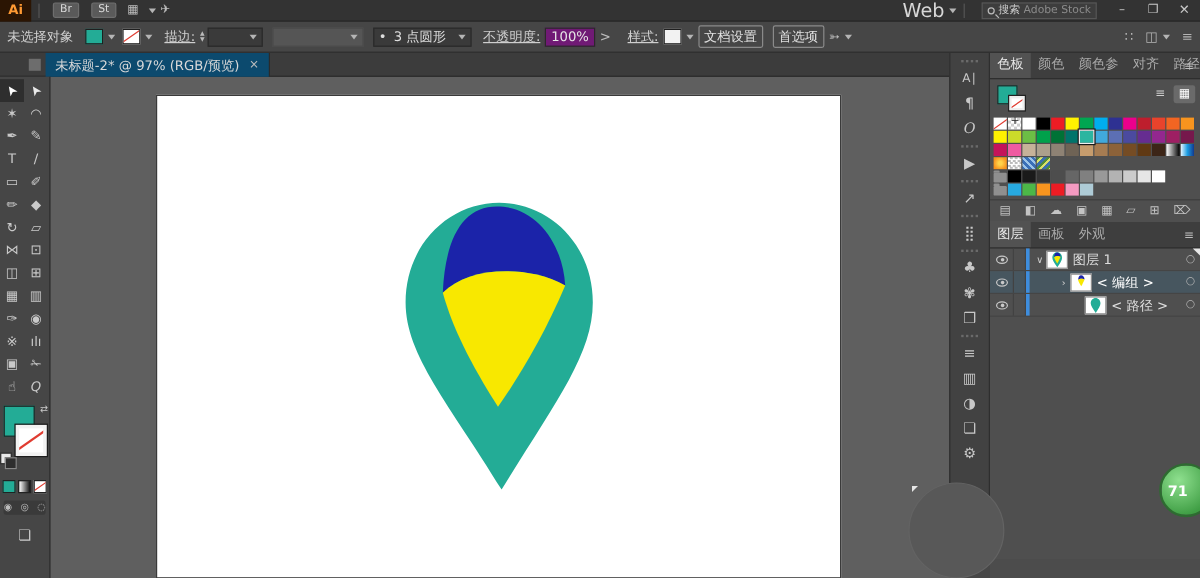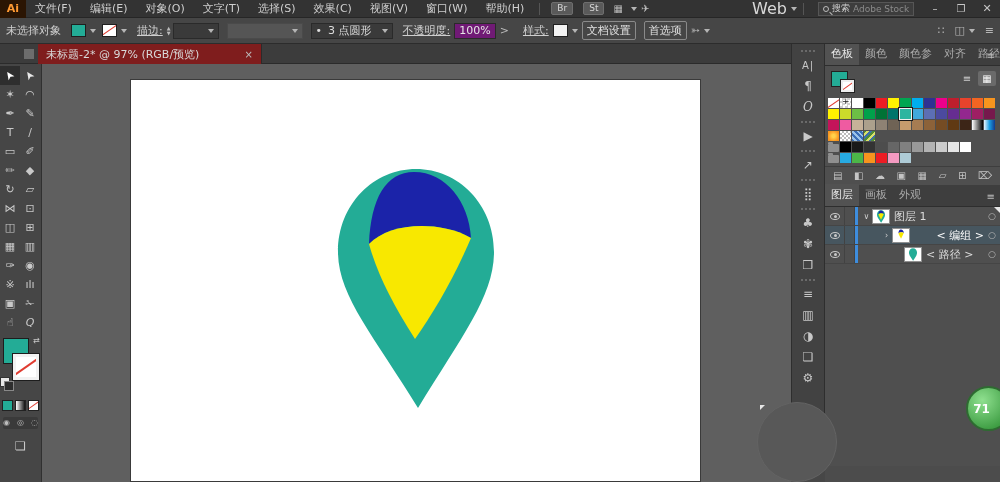--- a/index.html
+++ b/index.html
@@ -45,22 +45,22 @@
   .dd.disabled{background:#555;border-color:#4a4a4a;}
   .opt-btn{border:1px solid #8a8a8a;border-radius:2px;padding:1px 4px;margin:0 4px;color:#e0e0e0;white-space:nowrap;}
   #opt-right{margin-left:auto;display:flex;align-items:center;margin-right:6px;gap:10px;color:#b5b5b5;}
   .val-box{background:#701a75;border:1px solid #2a2a2a;height:16px;min-width:40px;
     display:inline-flex;align-items:center;padding:0 4px;color:#e6e6e6;}
 
   
   #tabrow{position:absolute;left:0;top:44px;width:791px;height:20px;background:#3c3c3c;
     border-bottom:1px solid #2b2b2b;z-index:10;}
   #tab-stub{position:absolute;left:24px;top:5px;width:10px;height:10px;background:#6d6d6d;}
-  #doc-tab{position:absolute;left:38px;top:0;height:20px;background:#7f1d1d;color:#d9d9d9;
-    font-size:11px;display:flex;align-items:center;padding:0 8px;border-right:1px solid #2b2b2b;gap:37px;}
+  #doc-tab{position:absolute;left:38px;top:0;height:20px;background:#0c4a6e;color:#d9d9d9;
+    font-size:11px;display:flex;align-items:center;padding:0 8px;border-right:1px solid #2b2b2b;}
   #doc-tab .close{margin-left:8px;color:#bdbdbd;font-size:10px;}
 
   
   #toolbar{position:absolute;left:0;top:64px;width:42px;height:418px;background:#464646;
     border-right:1px solid #303030;z-index:10;}
   #tools-grid{display:grid;grid-template-columns:20px 20px;grid-auto-rows:19px;padding-top:2px;}
   .tool{display:flex;align-items:center;justify-content:center;color:#c9c9c9;font-size:11px;}
   .tool.active{background:#2e2e2e;color:#fff;}
   .tool .g{display:inline-block;}
   .tool[data-name="selection-tool"] .g{transform:rotate(-125deg);}
@@ -136,51 +136,40 @@
   .lrow.selected{background:#47565f;}
   .l-eye{width:20px;display:flex;justify-content:center;align-items:center;border-right:1px solid #424242;align-self:stretch;}
   .eye{width:10px;height:7px;border:1px solid #c9c9c9;border-radius:50%;position:relative;}
   .eye:after{content:"";position:absolute;left:3px;top:1.5px;width:3px;height:3px;border-radius:50%;background:#c9c9c9;}
   .l-lock{width:10px;border-right:1px solid #424242;align-self:stretch;}
   .l-bar{width:3px;align-self:stretch;background:#3e8ddd;margin-right:3px;}
   .l-exp{width:11px;color:#cfcfcf;font-size:8px;text-align:center;}
   .l-thumb{width:18px;height:15px;background:#fff;border:1px solid #909090;flex:none;margin-right:4px;}
   .l-thumb svg{display:block;width:100%;height:100%;}
   .l-label{flex:1;font-size:11px;color:#dddddd;white-space:nowrap;overflow:hidden;}
-  .lrow.selected .l-label{color:#ffffff;text-align:right;}
+  .lrow.selected .l-label{color:#ffffff;}
   .l-target{width:16px;color:#b5b5b5;font-size:9px;text-align:center;}
   .l-corner{position:absolute;right:0;top:0;width:0;height:0;
     border-left:6px solid transparent;border-top:6px solid #e8e8e8;}
 
   
   #gray-circle{position:absolute;left:757px;top:402px;width:80px;height:80px;border-radius:50%;
     background:#585858;border:1px solid #636363;z-index:40;}
   #gray-circle:before{content:"";position:absolute;left:2px;top:2px;width:5px;height:5px;background:#e6e6e6;
     clip-path:polygon(0 0,100% 0,0 100%);}
   #badge-71{position:absolute;left:966px;top:386px;width:45px;height:45px;border-radius:50%;
     background:radial-gradient(circle at 35% 30%,#8fe08f,#3f9e44 75%);
     border:2px solid #2e6b31;color:#ffffff;font-size:12px;font-weight:bold;
     display:flex;align-items:center;justify-content:center;z-index:60;padding-right:14px;}
 </style>
 </head>
 <body>
 
 <div id="titlebar" data-name="title-bar">
   <div id="ai-logo" data-name="illustrator-logo">Ai</div>
-  <div id="menu-bar" data-name="menu-bar" style="display: flex;">
-      <span class="menu-item" data-name="menu-item-0">文件(F)</span>
-      <span class="menu-item" data-name="menu-item-1">编辑(E)</span>
-      <span class="menu-item" data-name="menu-item-2">对象(O)</span>
-      <span class="menu-item" data-name="menu-item-3">文字(T)</span>
-      <span class="menu-item" data-name="menu-item-4">选择(S)</span>
-      <span class="menu-item" data-name="menu-item-5">效果(C)</span>
-      <span class="menu-item" data-name="menu-item-6">视图(V)</span>
-      <span class="menu-item" data-name="menu-item-7">窗口(W)</span>
-      <span class="menu-item" data-name="menu-item-8">帮助(H)</span>
-    </div>
   <span class="sep-v" data-name="divider"></span>
   <span class="tb-btn" data-name="bridge-button">Br</span>
   <span class="tb-btn" data-name="stock-button">St</span>
   <span class="tb-ico" data-name="arrange-documents-icon">▦</span>
     <span class="caret" data-name="chevron-down-icon"></span>
   <span class="tb-ico" data-name="gpu-performance-icon">✈</span>
   <div id="workspace-switch" data-name="workspace-switcher">
     <span data-name="workspace-label">Web</span>
     <span class="caret" data-name="chevron-down-icon"></span>
   </div>

